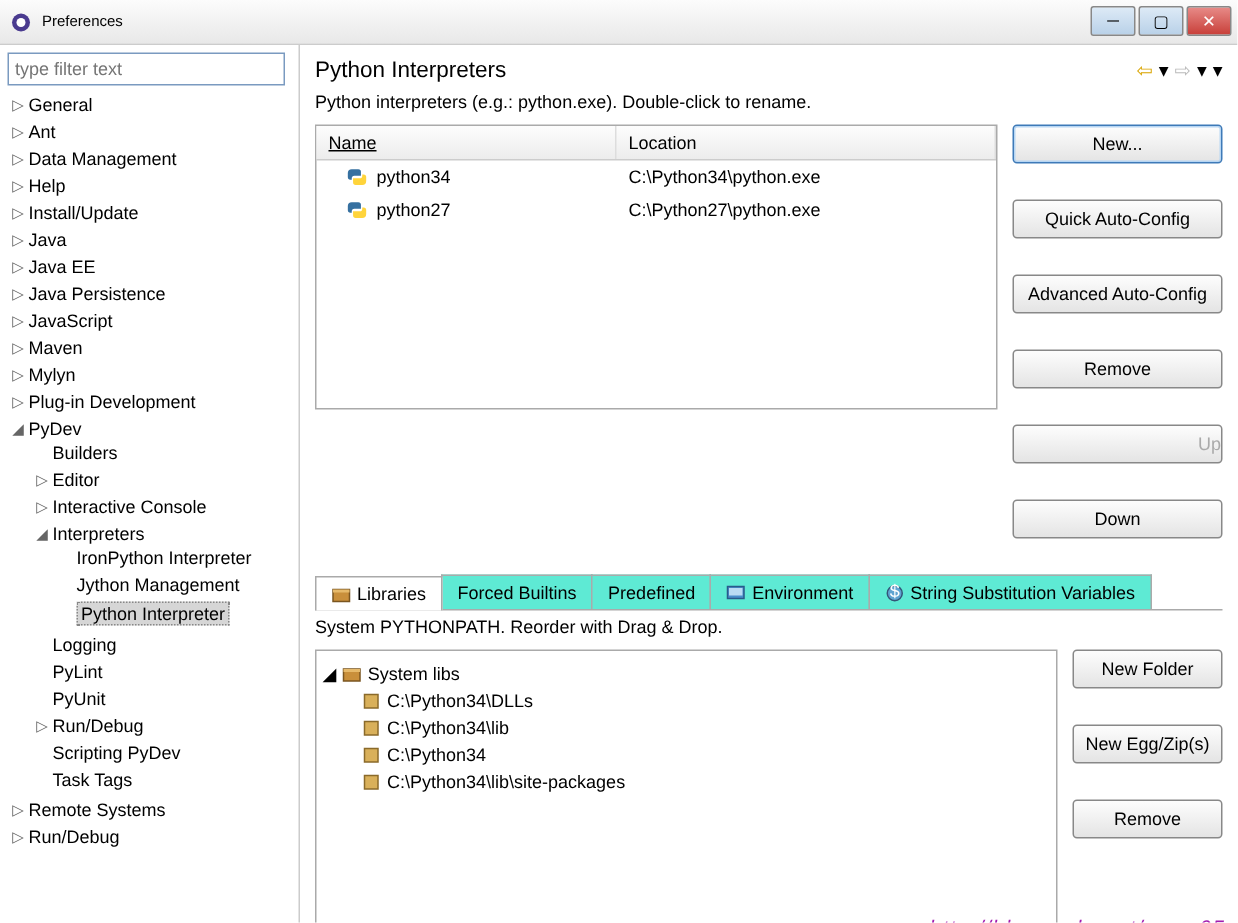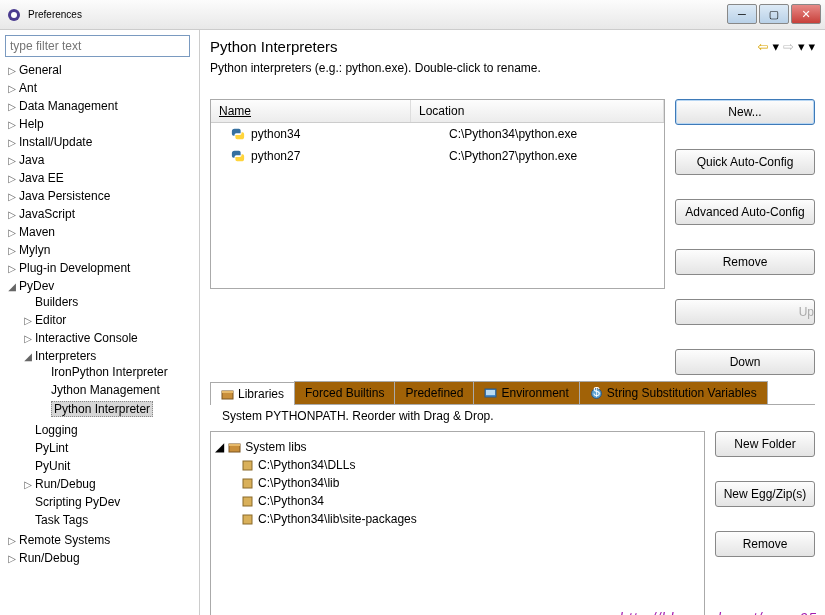--- a/index.html
+++ b/index.html
@@ -19,44 +19,44 @@
 .tree li { padding: 2px 0 2px 0; white-space: nowrap; }
 .tree .row { display:flex; align-items:center; cursor:pointer; }
 .tree .arrow { width: 14px; display:inline-block; text-align:center; color:#666; font-size:10px; }
 .tree ul { list-style:none; padding-left: 16px; }
 .tree .sel { background:#d6d6d6; border:1px dotted #888; padding:0 2px; }
 .right { flex:1; padding: 8px 10px; position:relative; }
 .hdr { display:flex; align-items:center; justify-content:space-between; margin-bottom:6px; }
 .hdr h1 { font-size: 15px; font-weight: normal; }
 .navicons { display:flex; gap:4px; align-items:center; }
 .navicon { font-size:13px; cursor:pointer; }
-.desc { margin: 6px 0 24px 0; }
+.desc { margin: 6px 0 8px 0; }
 .tblarea { display:flex; gap:10px; }
 .tbl { flex:1; border:1px solid #aaa; background:#fff; height: 190px; }
 .tbl .thead { display:flex; background: linear-gradient(#fdfdfd,#ececec); border-bottom:1px solid #ccc; }
 .tbl .th { padding:4px 8px; border-right:1px solid #ddd; }
 .tbl .th:first-child { width: 200px; text-decoration: underline; }
-.tbl .tr { display:flex; padding:2px 0;gap:30px; }
+.tbl .tr { display:flex; padding:2px 0; }
 .tbl .td { padding:2px 8px; }
 .tbl .td:first-child { width: 200px; display:flex; align-items:center; gap:6px; padding-left: 20px; }
 .pyicon { width:14px; height:14px; display:inline-block; }
 .btncol { width:140px; display:flex; flex-direction:column; gap:24px; }
 .btn { height:26px; border:1px solid #888; border-radius:3px; background: linear-gradient(#fdfdfd,#e4e4e4); cursor:pointer; text-align:center; line-height:24px; }
 .btn.focus { border:1px solid #3e7ab8; box-shadow: 0 0 0 1px #b7d6f3 inset; }
 .btn.disabled { color:#aaa;text-align:right; }
-.tabs { display:flex; margin-top:6px; border-bottom:1px solid #aaa; }
-.tab { padding:4px 10px; border:1px solid #aaa; border-bottom:none; margin-right:-1px; background:#a16207; display:flex; align-items:center; gap:4px; cursor:pointer; }
+.tabs { display:flex; margin-top:24px; border-bottom:1px solid #aaa; }
+.tab { padding:4px 10px; border:1px solid #aaa; border-bottom:none; margin-right:-1px; background:#5eead4; display:flex; align-items:center; gap:4px; cursor:pointer; }
 .tab.active { background:#fff; position:relative; top:1px; }
 .tabicon { width:13px; height:13px; display:inline-block; }
 .libarea { display:flex; gap:10px; margin-top:8px; }
 .libtree { flex:1; border:1px solid #aaa; height:190px; padding:6px 4px; }
 .libtree .row { display:flex; align-items:center; gap:4px; padding:2px 0; }
 .libtree ul { list-style:none; padding-left: 26px; }
 .jaricon { width:13px; height:13px; display:inline-block; }
-.pypdesc { margin:4px 12px; }
+.pypdesc { margin:4px 0; }
 .watermark { position:absolute; right:8px; bottom:4px; color:#a21caf; font-size:14px; font-style:italic; letter-spacing:1px; pointer-events:none; }
 </style>
 </head>
 <body>
 
 <div class="titlebar">
   <span class="app-icon">
     <svg viewBox="0 0 16 16">
         <circle cx="8" cy="8" r="6" fill="#4a3b8f"></circle>
         <circle cx="8" cy="8" r="3" fill="#fff"></circle>

